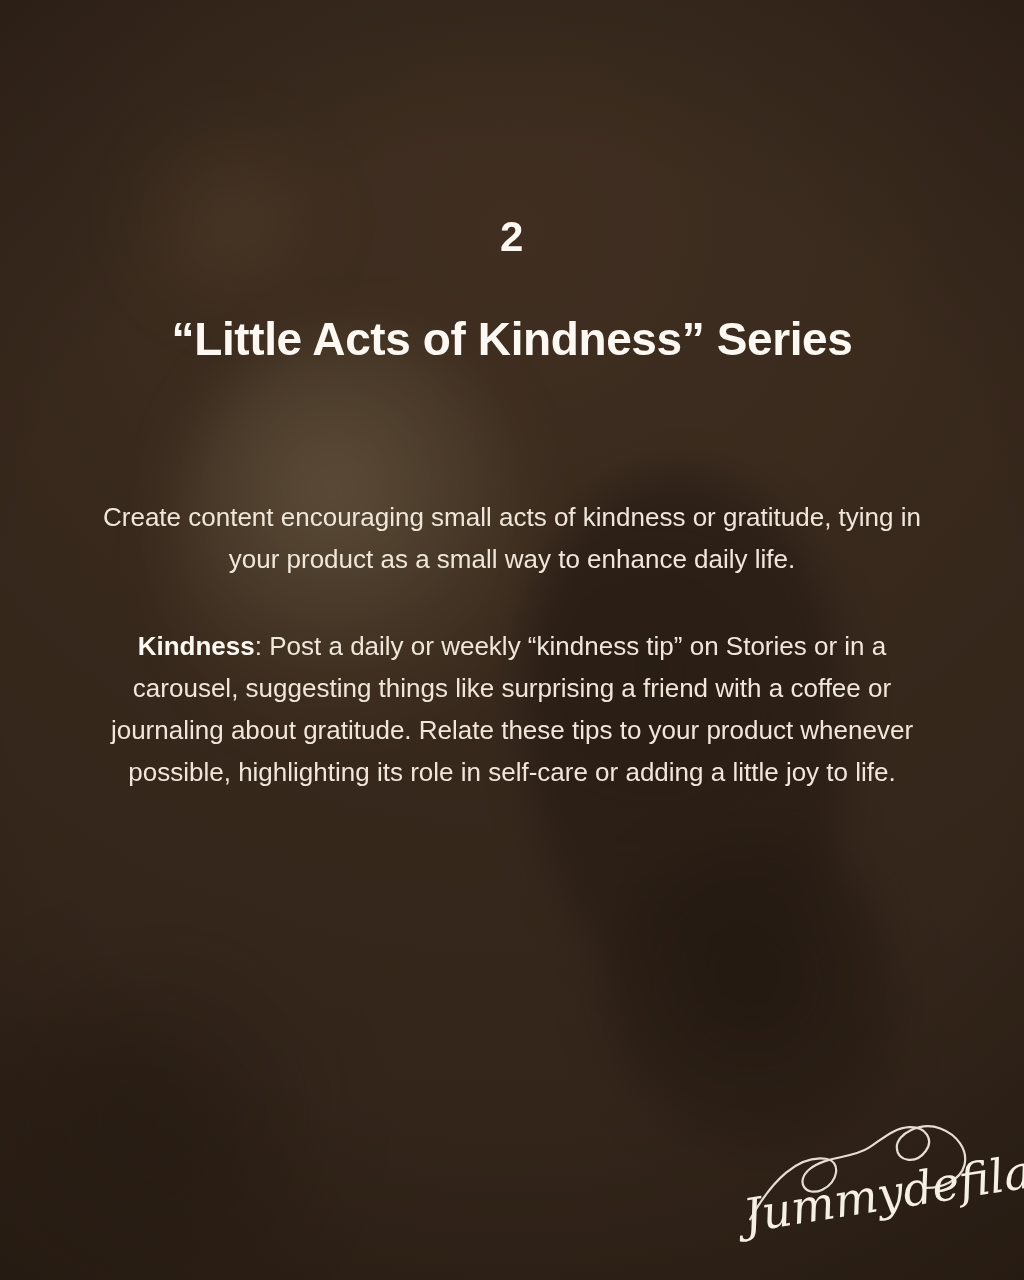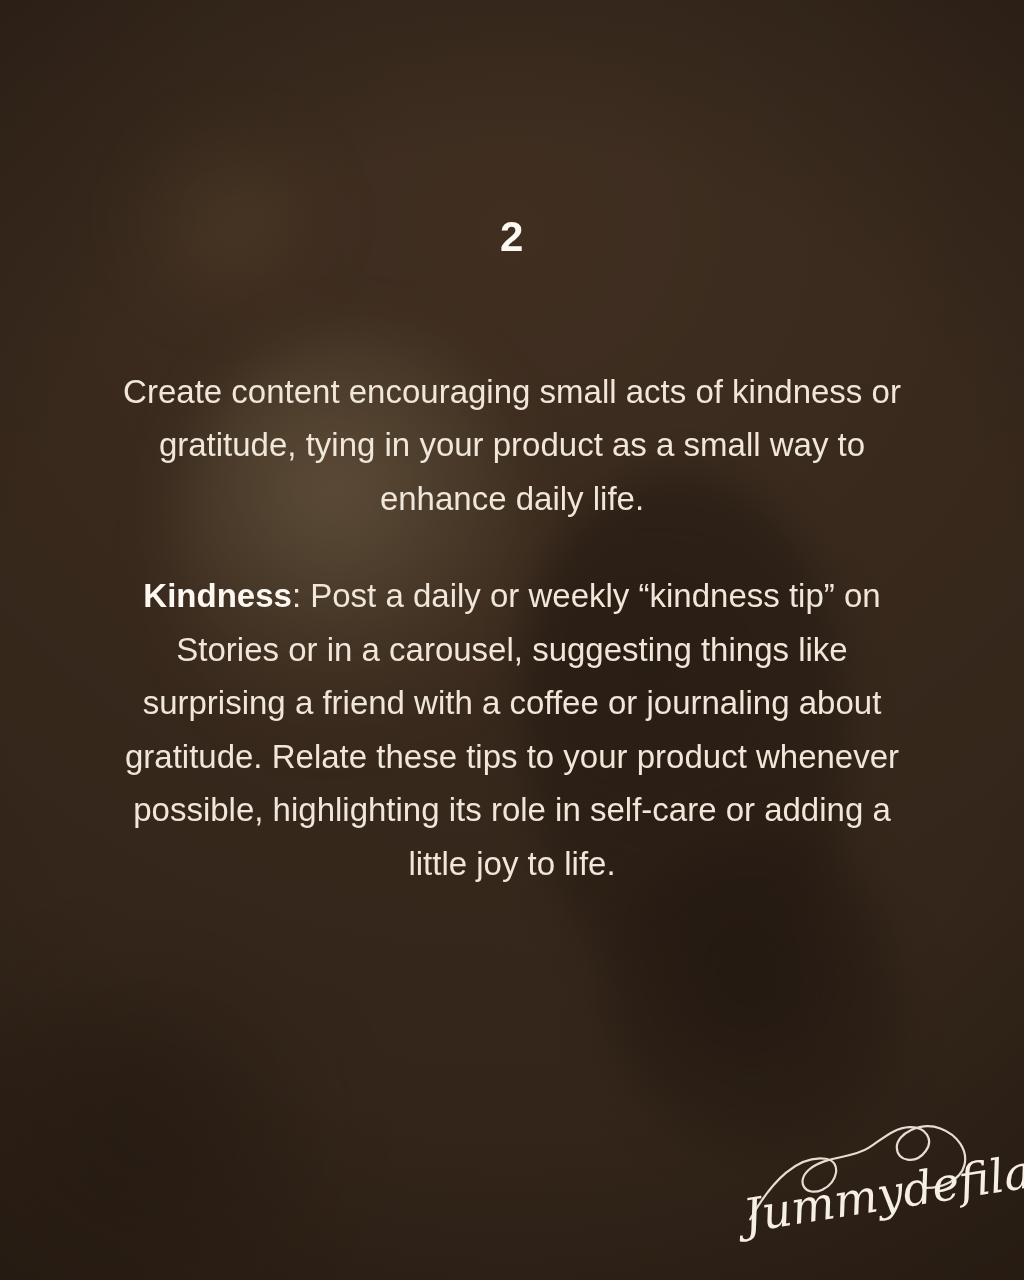--- a/index.html
+++ b/index.html
@@ -124,21 +124,21 @@
     font-size: 46px;
     font-weight: bold;
     letter-spacing: -0.4px;
     color: #fdf8f1;
     line-height: 1.12;
   }
 
   .body-block {
     margin-top: 74px;
     width: 820px;
-    font-size: 33px;
+    font-size: 26px;
     line-height: 1.62;
     color: #f0e7da;
     font-weight: 300;
   }
 
   .paragraph + .paragraph {
     margin-top: 44px;
   }
 
   .para-lead {
@@ -179,20 +179,21 @@
   <div class="bg-blob-2"></div>
   <div class="bg-blob-3"></div>
   <div class="bg-blob-5"></div>
   <div class="bg-layer bg-overlay"></div>
   <div class="bg-layer bg-vignette"></div>
 
   <div class="content">
 
     <div class="number">2</div>
 
+    <h1 class="title">“Little Acts of Kindness” Series</h1>
 
     <div class="body-block">
 
       <p class="paragraph">
         <span>Create content encouraging small acts of kindness or gratitude, tying in your product as a small way to enhance daily life.</span>
       </p>
 
       <p class="paragraph">
         <span class="para-lead">Kindness</span><span>: Post a daily or weekly “kindness tip” on Stories or in a carousel, suggesting things like surprising a friend with a coffee or journaling about gratitude. Relate these tips to your product whenever possible, highlighting its role in self-care or adding a little joy to life.</span>
       </p>

